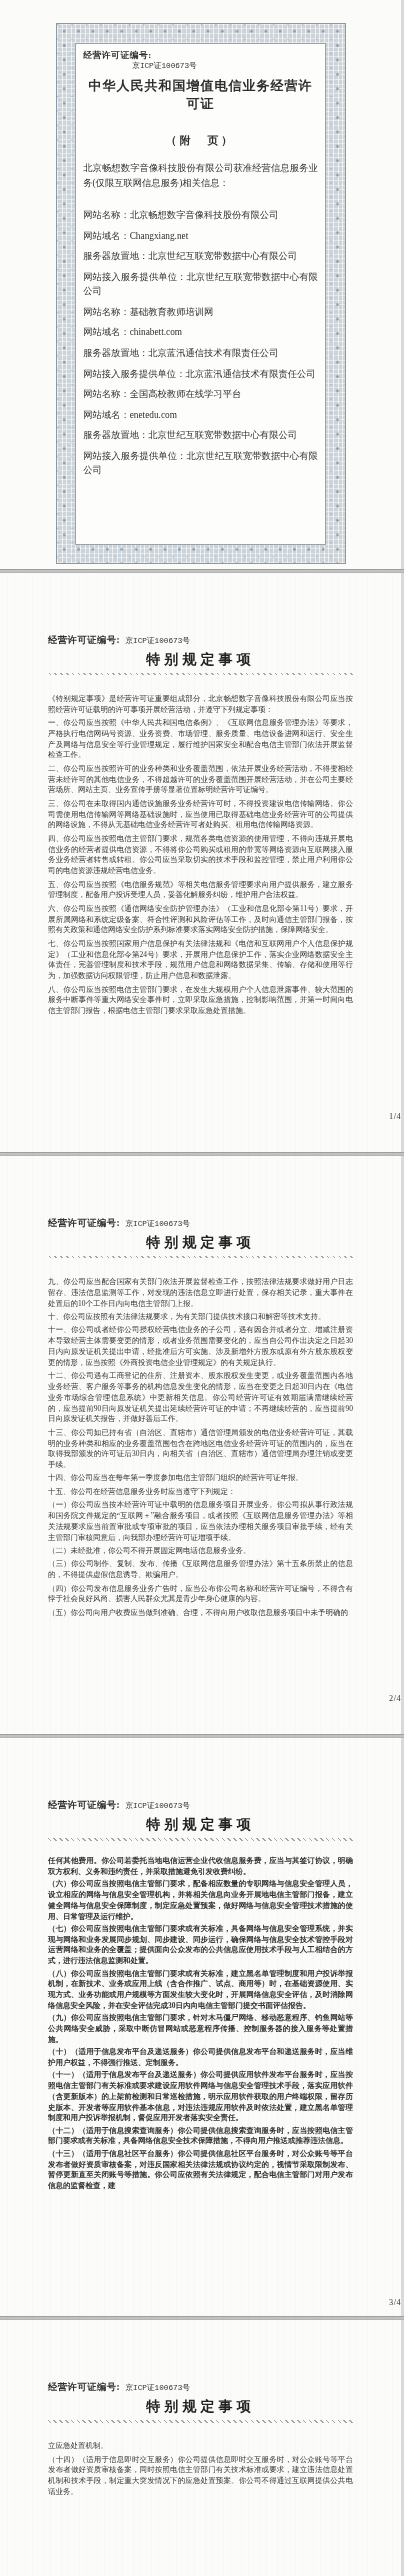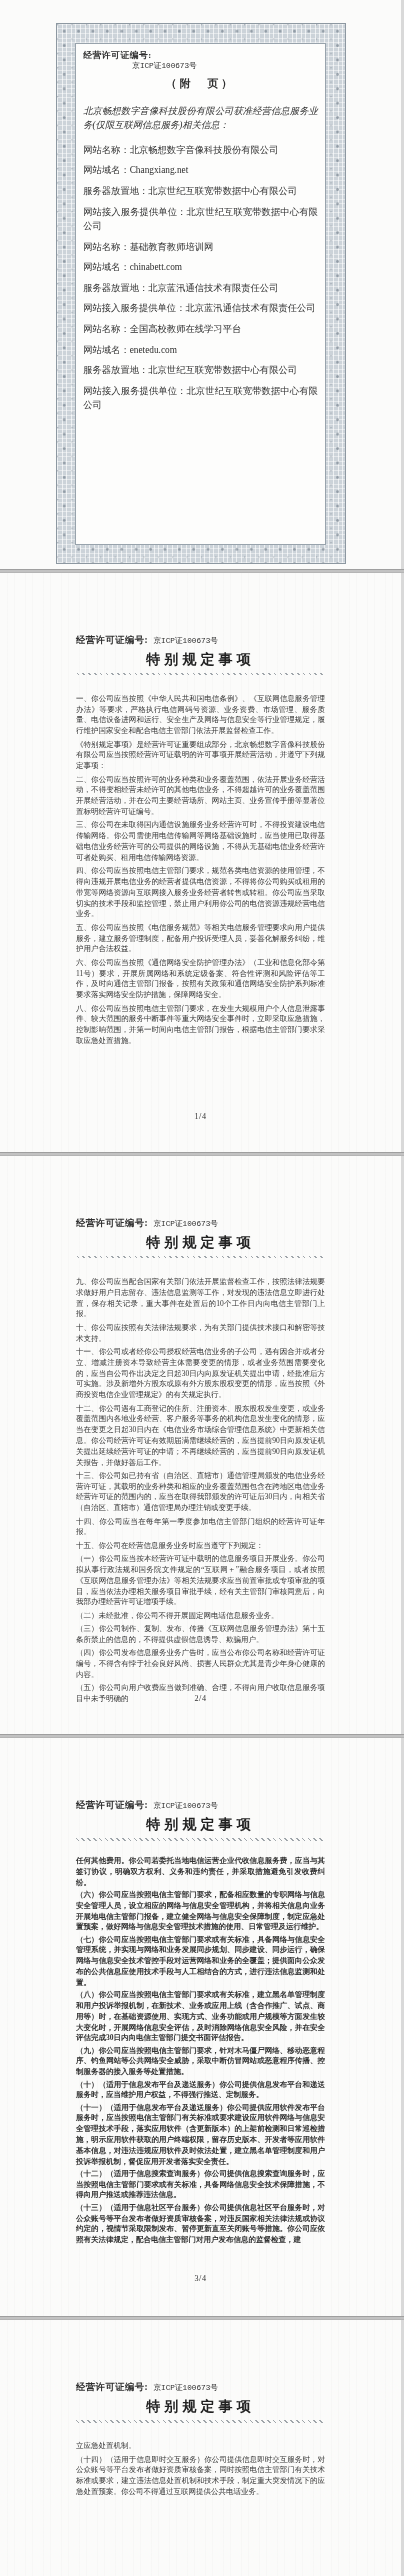--- a/index.html
+++ b/index.html
@@ -32,59 +32,60 @@
     border:0.5px solid #8d98a1;
   }
   .cert-inner {
     background:#fdfdfc; width:100%; height:100%;
     border:0.5px solid #98a3ac;
     padding:6.2px 7.2px;
   }
   .cert-no-label { font-size:8.8px; font-weight:700; letter-spacing:0.5px; }
   .cert-no-value { font-size:7.7px; margin-left:49px; margin-top:-1px; font-family:"Liberation Mono","DejaVu Sans Mono",monospace; }
   .cert-title { text-align:center; font-size:13px; font-weight:700; letter-spacing:1px; margin-top:6.2px; }
-  .cert-subtitle { text-align:center; font-size:10.8px; font-weight:700; letter-spacing:3.1px; margin-top:6px; }
+  .cert-subtitle { text-align:center; font-size:10.8px; font-weight:700; letter-spacing:3.1px; margin-top:21px; }
   .cert-body { margin-top:13.4px; font-size:9.3px; line-height:14.4px; }
   .cert-body p { margin-bottom:6.2px; text-align:justify; }
-  .cert-body .intro { margin-bottom:10px;font-style:italic; }
+  .cert-body .intro { margin-bottom:18px; }
 
   
-  .sp-page { padding:0 76px; }
+  .sp-page { padding:0 48px; }
   #page2,#page3,#page4 { height:579px; }
   #page3 { height:578px; } #page4 { height:578px; }
   #page5 { height:552px; }
   .sp-header { padding-top:61px; }
   .sp-no-label { font-size:9.3px; font-weight:700; letter-spacing:0.5px; }
   .sp-no-value { font-size:7.7px; margin-left:5.2px; font-family:"Liberation Mono","DejaVu Sans Mono",monospace; }
   .sp-title { text-align:center; font-size:14px; font-weight:700; letter-spacing:4.1px; margin-top:4.1px; color:#222; }
   .squiggle {
     height:2.6px; margin-top:3.6px;
     background:repeating-linear-gradient(45deg, transparent 0 1.5px, #8f969c 1.5px 2.6px, transparent 2.6px 4.1px);
     opacity:0.85;
   }
   .sp-body { margin-top:18.5px; font-size:7.5px; line-height:10.8px; color:#333; }
   .sp-body p { text-align:justify; margin-bottom:2.6px; }
   #page4 .sp-body { margin-top:15.5px;font-weight:bold; } 
   #page4 .sp-body p { margin-bottom:1.5px; }
   .sp-pageno {
     position:absolute; bottom:auto; left:0; right:0;
-    text-align:center; font-size:8.2px; color:#333; letter-spacing:0.5px;
+    text-align:right; font-size:8.2px; color:#333; letter-spacing:0.5px;
   }
   #page2 .sp-pageno { top:539px; }
   #page3 .sp-pageno { top:538px; }
-  #page4 .sp-pageno { top:536px; }
+  #page4 .sp-pageno { top:560px; }
 </style>
 </head>
 <body>
 
 <section class="page" id="page1">
   <div class="cert-frame">
     <div class="cert-inner">
       <div class="cert-no-label">经营许可证编号:</div>
       <div class="cert-no-value">京ICP证100673号</div>
+      <h1 class="cert-title">中华人民共和国增值电信业务经营许可证</h1>
       <div class="cert-subtitle">（附　页）</div>
       <div class="cert-body">
         <p class="intro">北京畅想数字音像科技股份有限公司获准经营信息服务业务(仅限互联网信息服务)相关信息：</p>
 
         <p><span>网站名称：</span><span>北京畅想数字音像科技股份有限公司</span></p>
         <p><span>网站域名：</span><span>Changxiang.net</span></p>
         <p><span>服务器放置地：</span><span>北京世纪互联宽带数据中心有限公司</span></p>
         <p><span>网站接入服务提供单位：</span><span>北京世纪互联宽带数据中心有限公司</span></p>
 
         <p><span>网站名称：</span><span>基础教育教师培训网</span></p>
@@ -103,27 +104,28 @@
 
 <div class="page-gap"></div>
 
 <section class="page scan sp-page" id="page2">
   <header class="sp-header">
     <span class="sp-no-label">经营许可证编号:</span><span class="sp-no-value">京ICP证100673号</span>
     <h2 class="sp-title">特别规定事项</h2>
     <div class="squiggle"></div>
   </header>
   <div class="sp-body">
+    <p>《特别规定事项》是经营许可证重要组成部分，北京畅想数字音像科技股份有限公司应当按照经营许可证载明的许可事项开展经营活动，并遵守下列规定事项：</p>
     <p>一、你公司应当按照《中华人民共和国电信条例》、《互联网信息服务管理办法》等要求，严格执行电信网码号资源、业务资费、市场管理、服务质量、电信设备进网和运行、安全生产及网络与信息安全等行业管理规定，履行维护国家安全和配合电信主管部门依法开展监督检查工作。</p>
-    <p>《特别规定事项》是经营许可证重要组成部分，北京畅想数字音像科技股份有限公司应当按照经营许可证载明的许可事项开展经营活动，并遵守下列规定事项：</p>
     <p>二、你公司应当按照许可的业务种类和业务覆盖范围，依法开展业务经营活动，不得变相经营未经许可的其他电信业务，不得超越许可的业务覆盖范围开展经营活动，并在公司主要经营场所、网站主页、业务宣传手册等显著位置标明经营许可证编号。</p>
     <p>三、你公司在未取得国内通信设施服务业务经营许可时，不得投资建设电信传输网络。你公司需使用电信传输网等网络基础设施时，应当使用已取得基础电信业务经营许可的公司提供的网络设施，不得从无基础电信业务经营许可者处购买、租用电信传输网络资源。</p>
     <p>四、你公司应当按照电信主管部门要求，规范各类电信资源的使用管理，不得向违规开展电信业务的经营者提供电信资源，不得将你公司购买或租用的带宽等网络资源向互联网接入服务业务经营者转售或转租。你公司应当采取切实的技术手段和监控管理，禁止用户利用你公司的电信资源违规经营电信业务。</p>
     <p>五、你公司应当按照《电信服务规范》等相关电信服务管理要求向用户提供服务，建立服务管理制度，配备用户投诉受理人员，妥善化解服务纠纷，维护用户合法权益。</p>
     <p>六、你公司应当按照《通信网络安全防护管理办法》（工业和信息化部令第11号）要求，开展所属网络和系统定级备案、符合性评测和风险评估等工作，及时向通信主管部门报备，按照有关政策和通信网络安全防护系列标准要求落实网络安全防护措施，保障网络安全。</p>
+    <p>七、你公司应当按照国家用户信息保护有关法律法规和《电信和互联网用户个人信息保护规定》（工业和信息化部令第24号）要求，开展用户信息保护工作，落实企业网络数据安全主体责任，完善管理制度和技术手段，规范用户信息和网络数据采集、传输、存储和使用等行为，加强数据访问权限管理，防止用户信息和数据泄露。</p>
     <p>八、你公司应当按照电信主管部门要求，在发生大规模用户个人信息泄露事件、较大范围的服务中断事件等重大网络安全事件时，立即采取应急措施，控制影响范围，并第一时间向电信主管部门报告，根据电信主管部门要求采取应急处置措施。</p>
   </div>
   <div class="sp-pageno">1/4</div>
 </section>
 
 <div class="page-gap"></div>
 
 <section class="page scan sp-page" id="page3">
   <header class="sp-header">
     <span class="sp-no-label">经营许可证编号:</span><span class="sp-no-value">京ICP证100673号</span>

